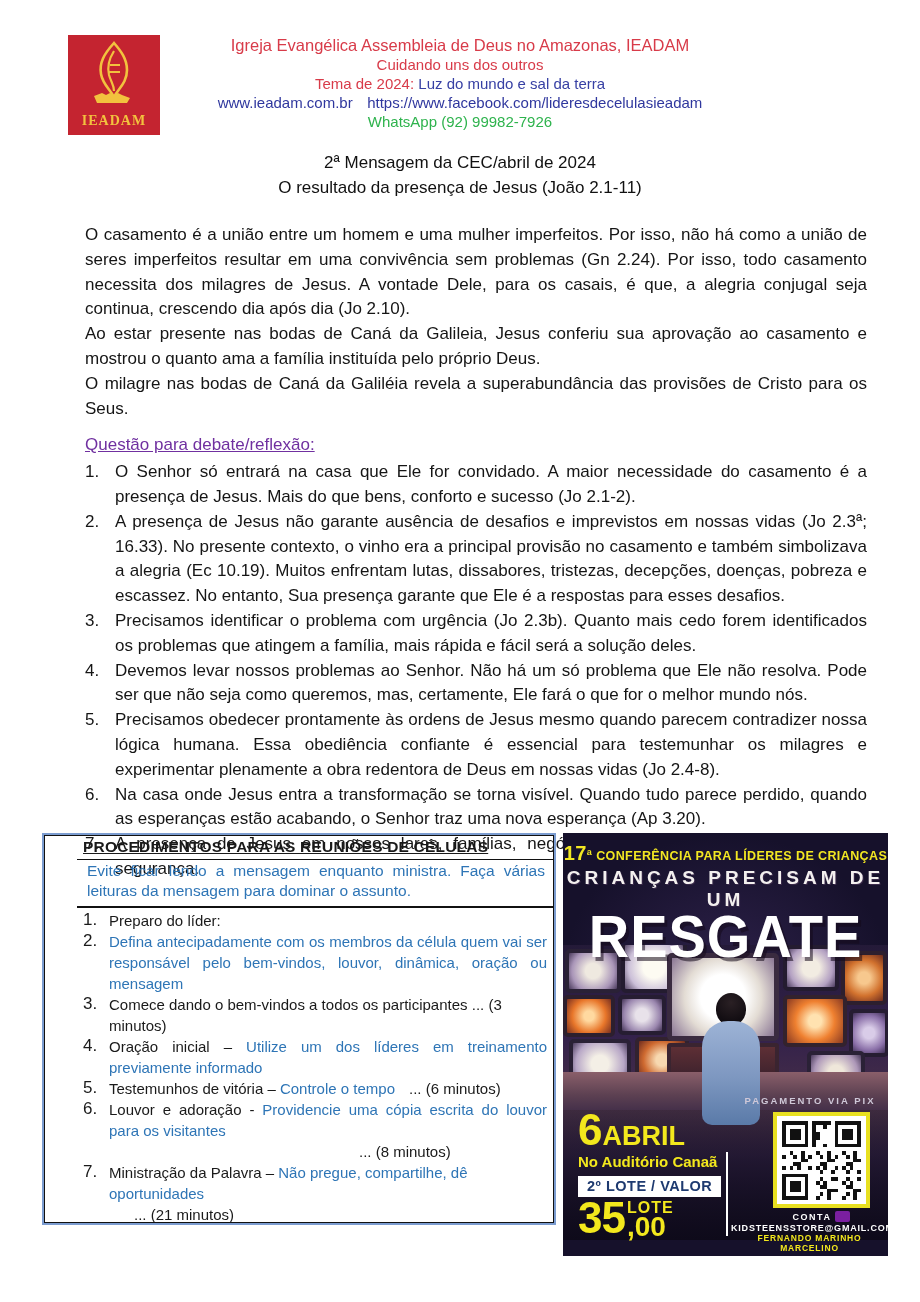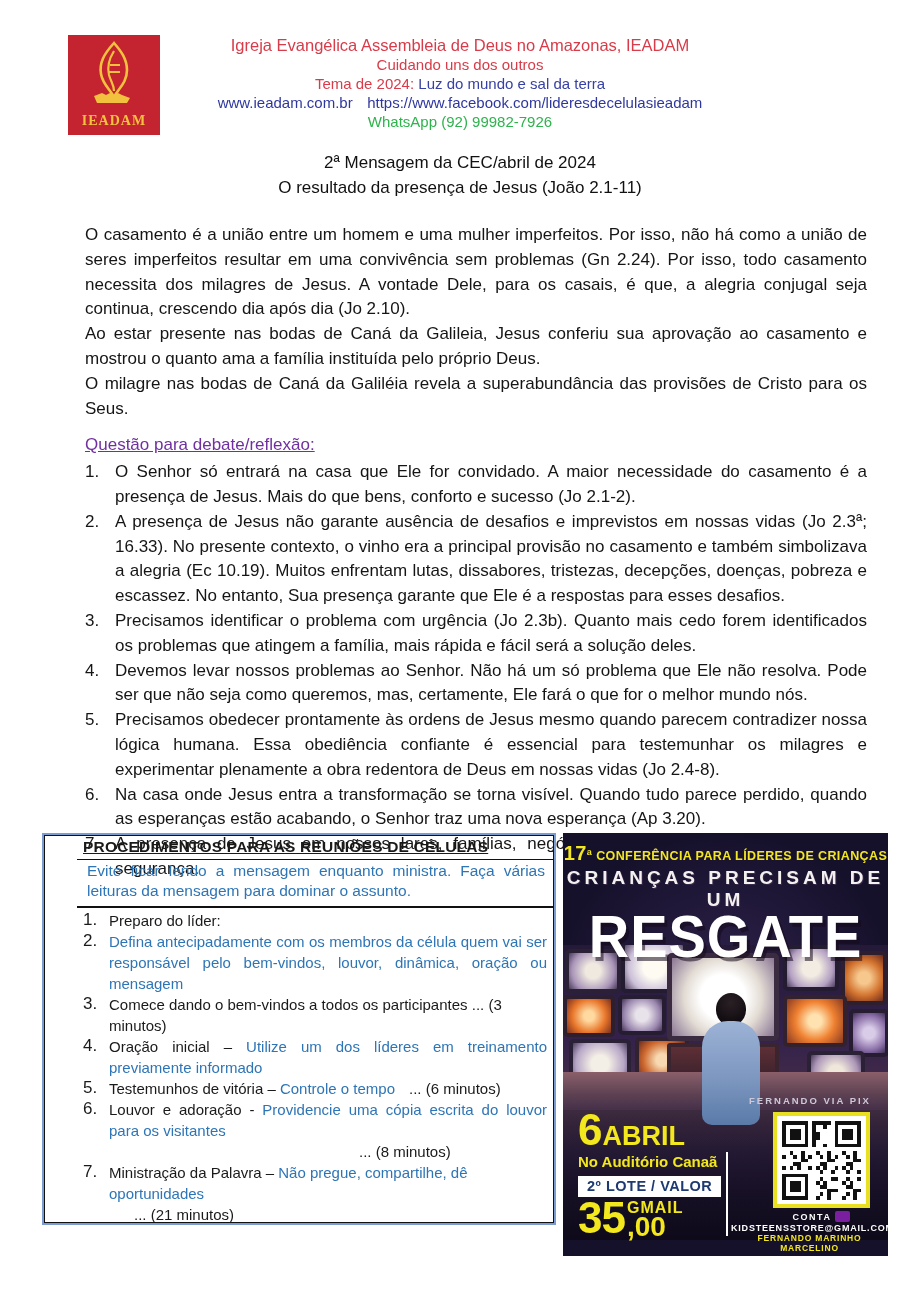--- a/index.html
+++ b/index.html
@@ -282,29 +282,29 @@
       <div class="left-col">
         <div class="date-row">
           <span class="date-day">6</span>
           <span class="date-month">ABRIL</span>
         </div>
         <div class="venue">No Auditório Canaã</div>
         <div class="lote-box">2º LOTE / VALOR</div>
         <div class="price-row">
           <span class="price-int">35</span>
           <span class="price-stack">
-            <span class="price-unit">GMAIL</span>
+            <span class="price-unit">LOTE</span>
             <span class="price-dec">,00</span>
           </span>
         </div>
       </div>
 
       <div class="divider"></div>
 
-      <div class="pix-label">FERNANDO VIA PIX</div>
+      <div class="pix-label">PAGAMENTO VIA PIX</div>
 
       <div class="qr-box">
         <svg id="qr-svg" width="79" height="79" viewBox="0 0 21 21" shape-rendering="crispEdges" fill="#111">
             <rect x="0" y="0" width="7" height="7"></rect>
             <rect x="1" y="1" width="5" height="5" fill="#fff"></rect>
             <rect x="2" y="2" width="3" height="3"></rect>
             <rect x="14" y="0" width="7" height="7"></rect>
             <rect x="15" y="1" width="5" height="5" fill="#fff"></rect>
             <rect x="16" y="2" width="3" height="3"></rect>
             <rect x="0" y="14" width="7" height="7"></rect>

